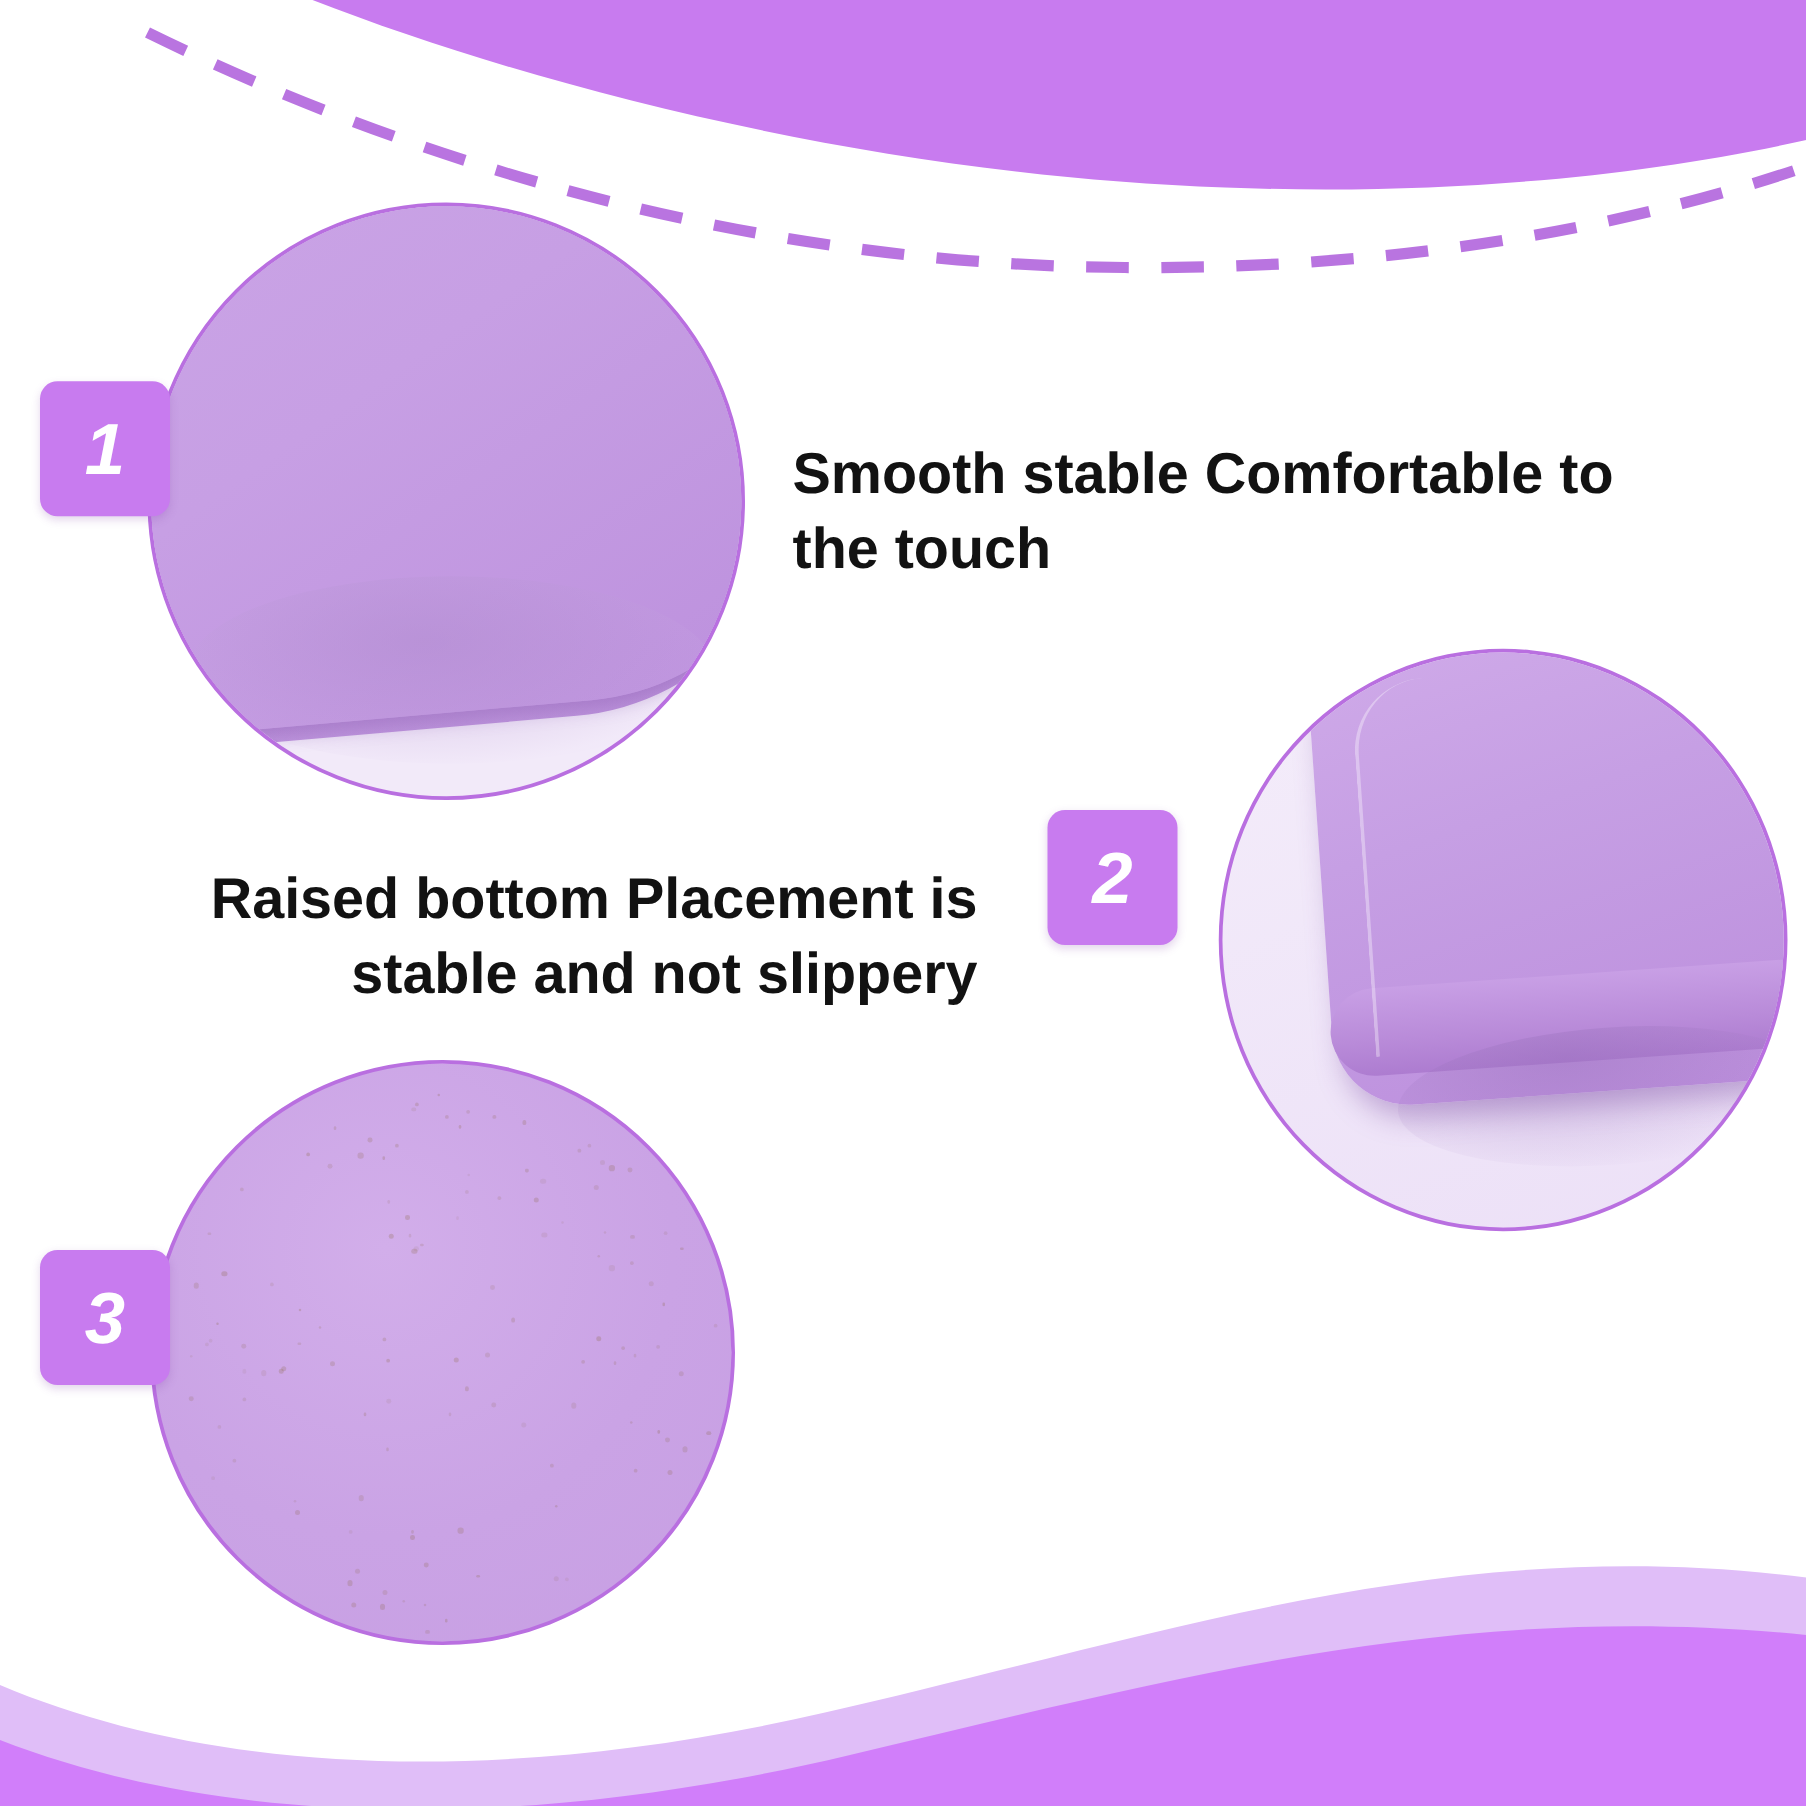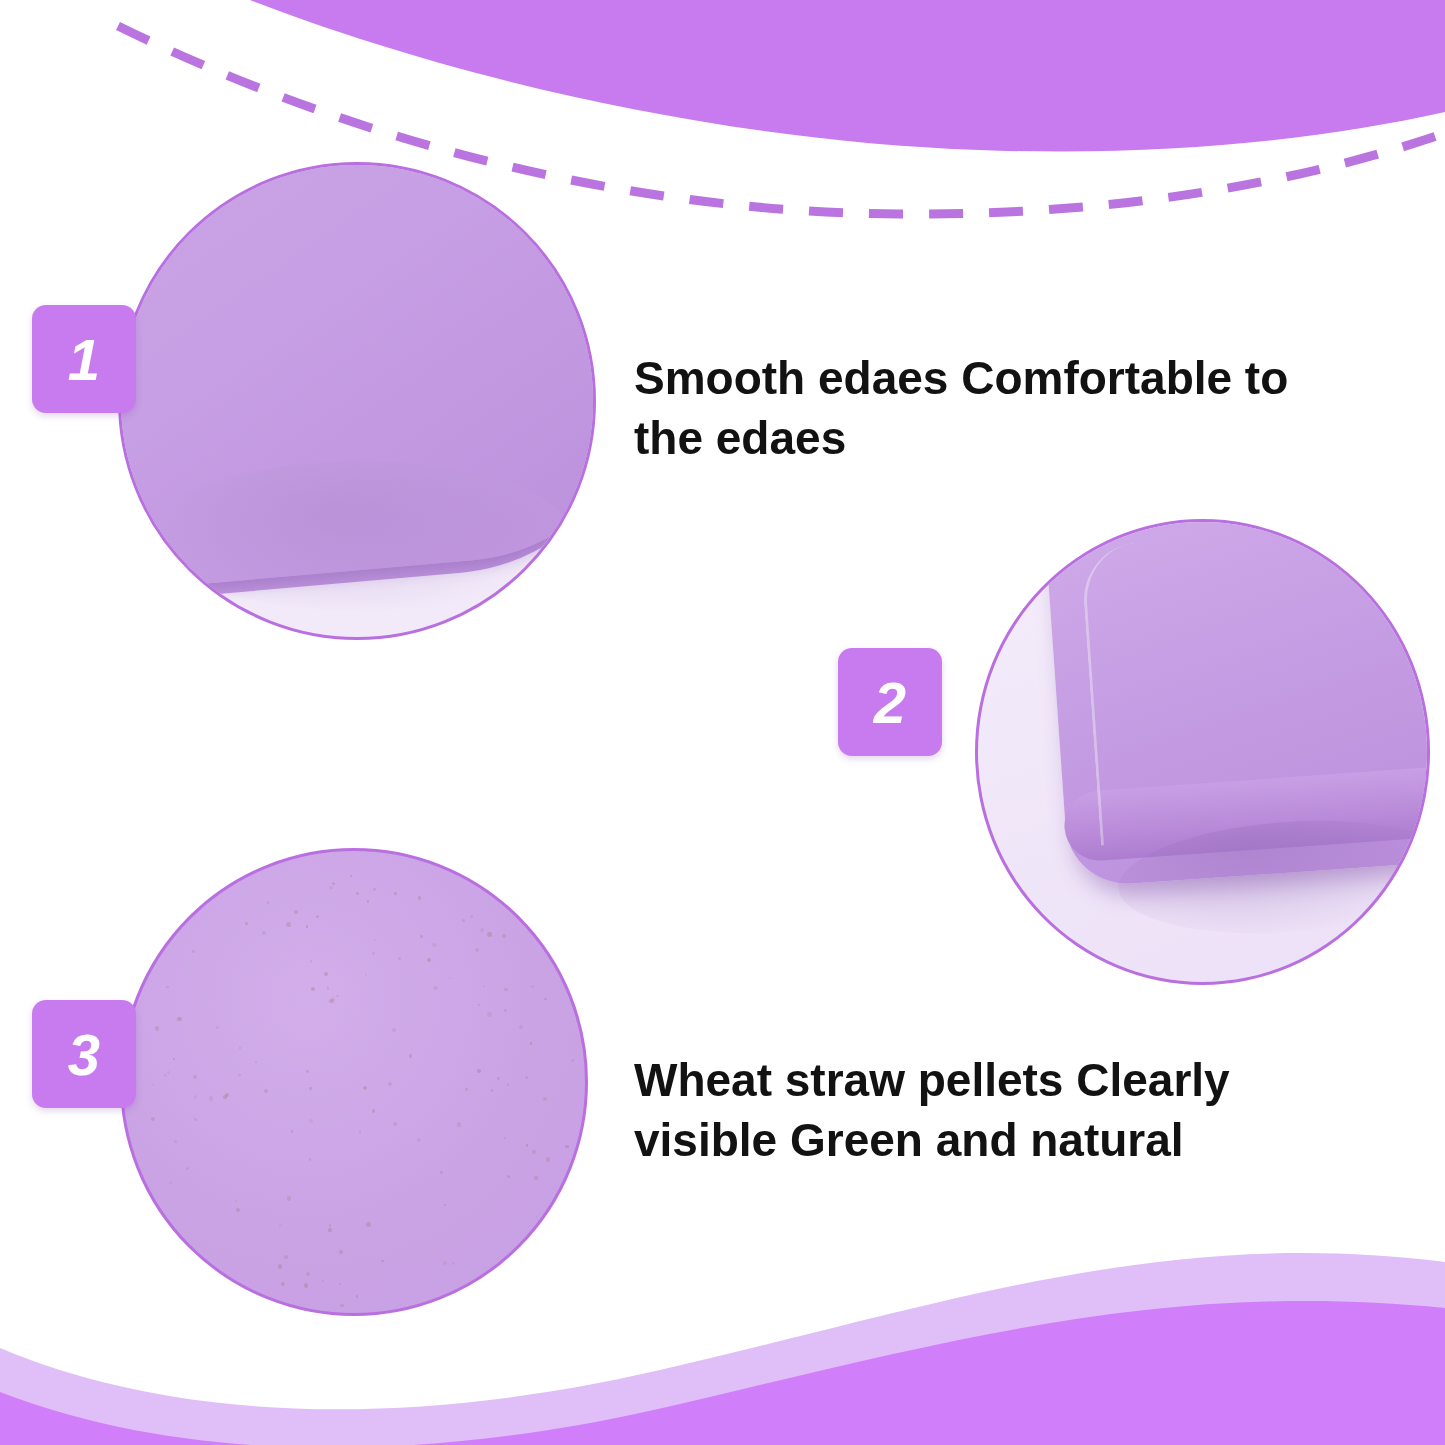--- a/index.html
+++ b/index.html
@@ -212,29 +212,30 @@
     <path d="M 0,1392 C 180,1462 420,1466 680,1404 C 950,1340 1170,1280 1445,1308 L 1445,1445 L 0,1445 Z" fill="#d17efa"></path>
   </svg>
 
 
   <div class="photo-circle" id="circle-1">
     <div class="lid-rim"></div>
     <div class="lid"></div>
     <div class="shadow-pool"></div>
   </div>
   <div class="badge" id="badge-1">1</div>
-  <div class="caption" id="caption-1">Smooth edaes Comfortable to the edaes</div>
+  <div class="caption" id="caption-1">Smooth stable Comfortable to the touch</div>
 
   <div class="photo-circle" id="circle-2">
     <div class="body"></div>
     <div class="body-edge"></div>
     <div class="groove"></div>
     <div class="under-shadow"></div>
   </div>
   <div class="badge" id="badge-2">2</div>
+  <div class="caption" id="caption-2">Raised bottom Placement is stable and not slippery</div>
 
   <div class="photo-circle" id="circle-3">
     <div id="speck-host">
         <div class="speck" style="width: 2.43003px; height: 2.43003px; left: 235.8px; top: 279.431px; opacity: 0.38;"></div>
         <div class="speck" style="width: 3.10707px; height: 3.10707px; left: 182.781px; top: 219.297px; opacity: 0.57;"></div>
         <div class="speck" style="width: 4.51683px; height: 4.51683px; left: 243.257px; top: 371.224px; opacity: 0.58;"></div>
         <div class="speck" style="width: 4.30912px; height: 4.30912px; left: 303.917px; top: 107.106px; opacity: 0.63;"></div>
         <div class="speck" style="width: 2.60114px; height: 2.60114px; left: 406.704px; top: 191.395px; opacity: 0.69;"></div>
         <div class="speck" style="width: 3.77302px; height: 3.77302px; left: 201.078px; top: 120.92px; opacity: 0.67;"></div>
         <div class="speck" style="width: 4.10103px; height: 4.10103px; left: 155.075px; top: 413.491px; opacity: 0.62;"></div>
@@ -347,15 +348,14 @@
         <div class="speck" style="width: 2.52985px; height: 2.52985px; left: 232.8px; top: 444.377px; opacity: 0.64;"></div>
         <div class="speck" style="width: 3.09271px; height: 3.09271px; left: 448.081px; top: 207.898px; opacity: 0.35;"></div>
         <div class="speck" style="width: 2.99732px; height: 2.99732px; left: 186.379px; top: 236.345px; opacity: 0.67;"></div>
         <div class="speck" style="width: 2.49016px; height: 2.49016px; left: 185.651px; top: 307.46px; opacity: 0.49;"></div>
         <div class="speck" style="width: 3.40306px; height: 3.40306px; left: 50.5072px; top: 288.508px; opacity: 0.35;"></div>
         <div class="speck" style="width: 2.68743px; height: 2.68743px; left: 402.444px; top: 225.387px; opacity: 0.38;"></div>
         <div class="speck" style="width: 2.13441px; height: 2.13441px; left: 182.997px; top: 74.4527px; opacity: 0.66;"></div>
       </div>
   </div>
   <div class="badge" id="badge-3">3</div>
-  <div class="caption" id="caption-3">Wheat straw pellets Clearly visible Green and natural</div>
 
 </div>
 
 </body></html>

